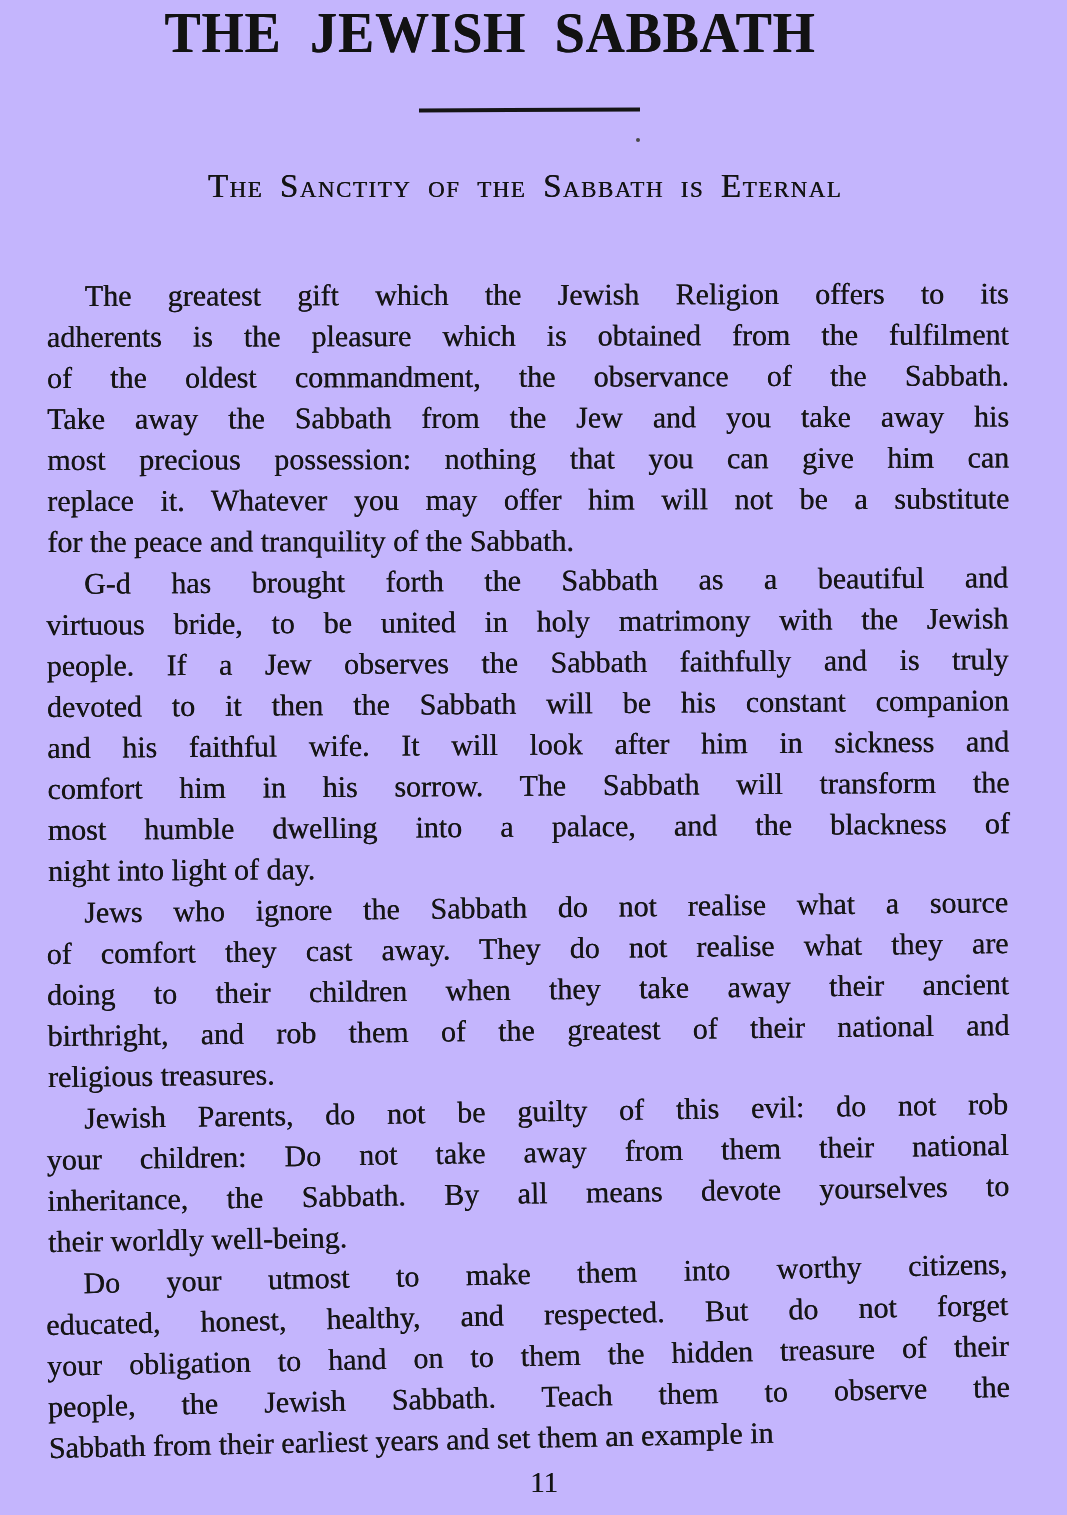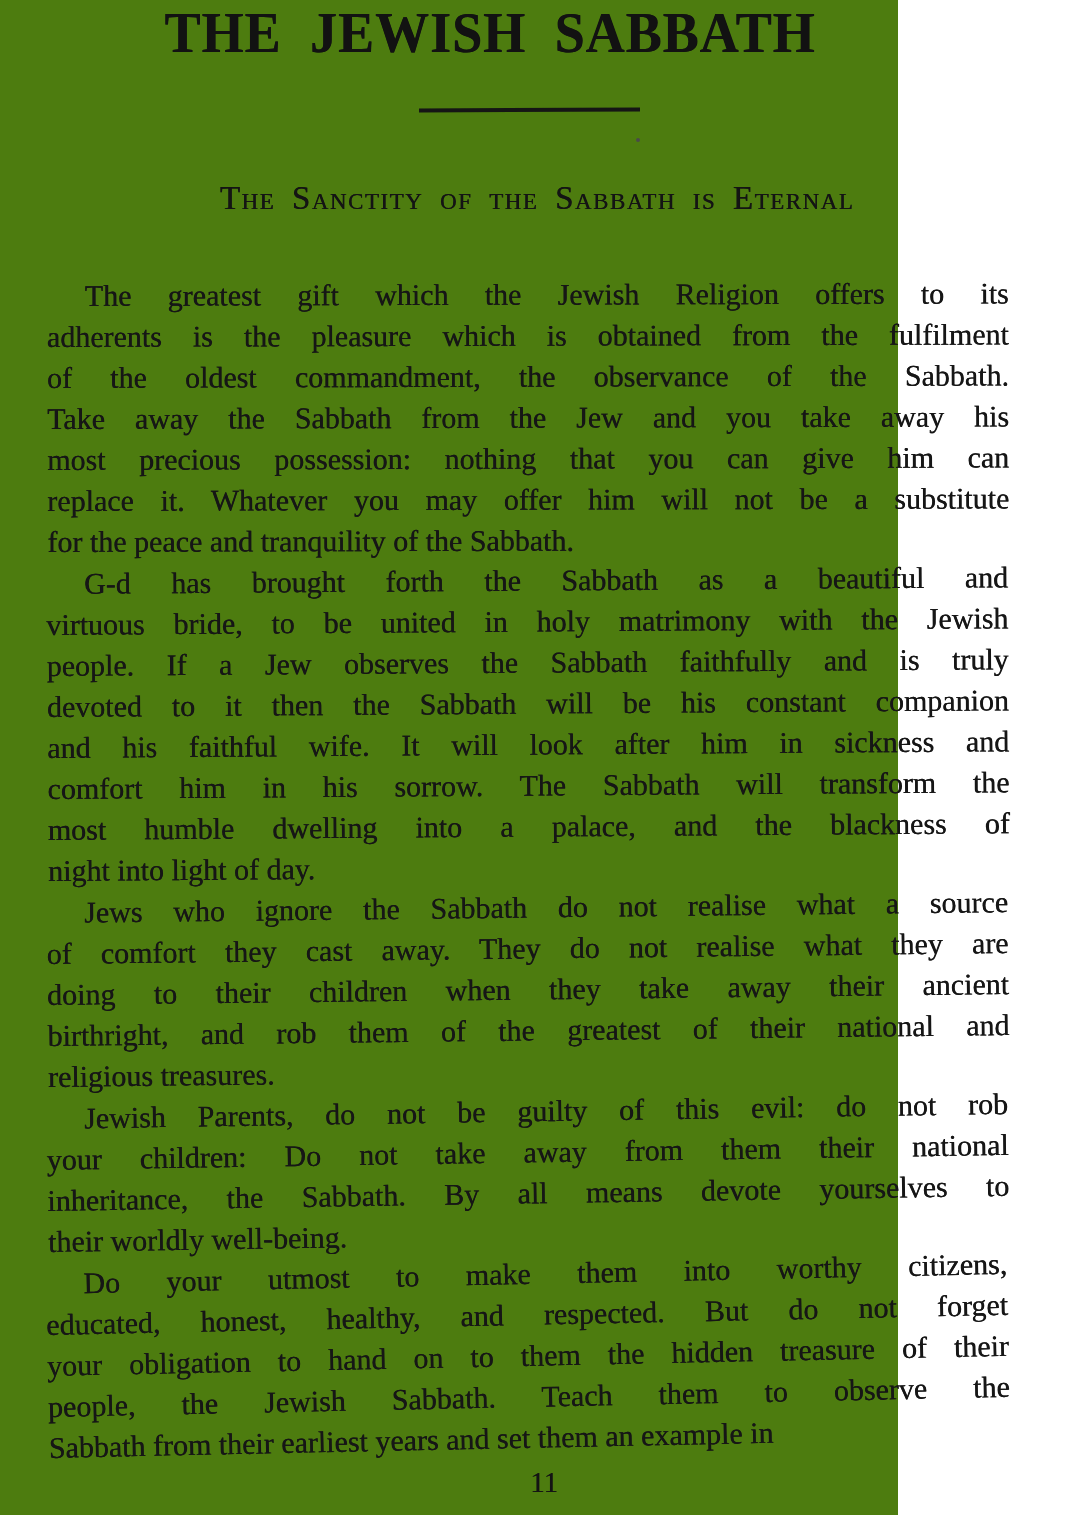--- a/index.html
+++ b/index.html
@@ -5,23 +5,23 @@
   html, body {
     margin: 0;
     padding: 0;
     width: 1067px;
     height: 1515px;
     background: #ffffff;
     overflow: hidden;
   }
   .page {
     position: relative;
-    width: 898px;
+    width: 1067px;
     height: 1515px;
-    background: #4d7c0f;
+    background: #c4b5fd;
     font-family: "Liberation Serif", serif;
     color: #161616;
   }
   .title {
     position: absolute;
     top: 2px;
     left: 0;
     width: 980px;
     margin: 0;
     text-align: center;
@@ -49,21 +49,21 @@
     width: 4px;
     height: 4px;
     border-radius: 50%;
     background: #4a4a4a;
   }
   .section-heading {
     position: absolute;
     top: 168px;
     left: 0;
     width: 1050px;
-    margin: 12px;
+    margin: 0;
     text-align: center;
     font-size: 33px;
     font-weight: normal;
     font-variant: small-caps;
     letter-spacing: 1.5px;
     word-spacing: 7px;
     color: #141414;
     text-shadow: 0.4px 0 0 currentColor;
   }
   .body-text {

